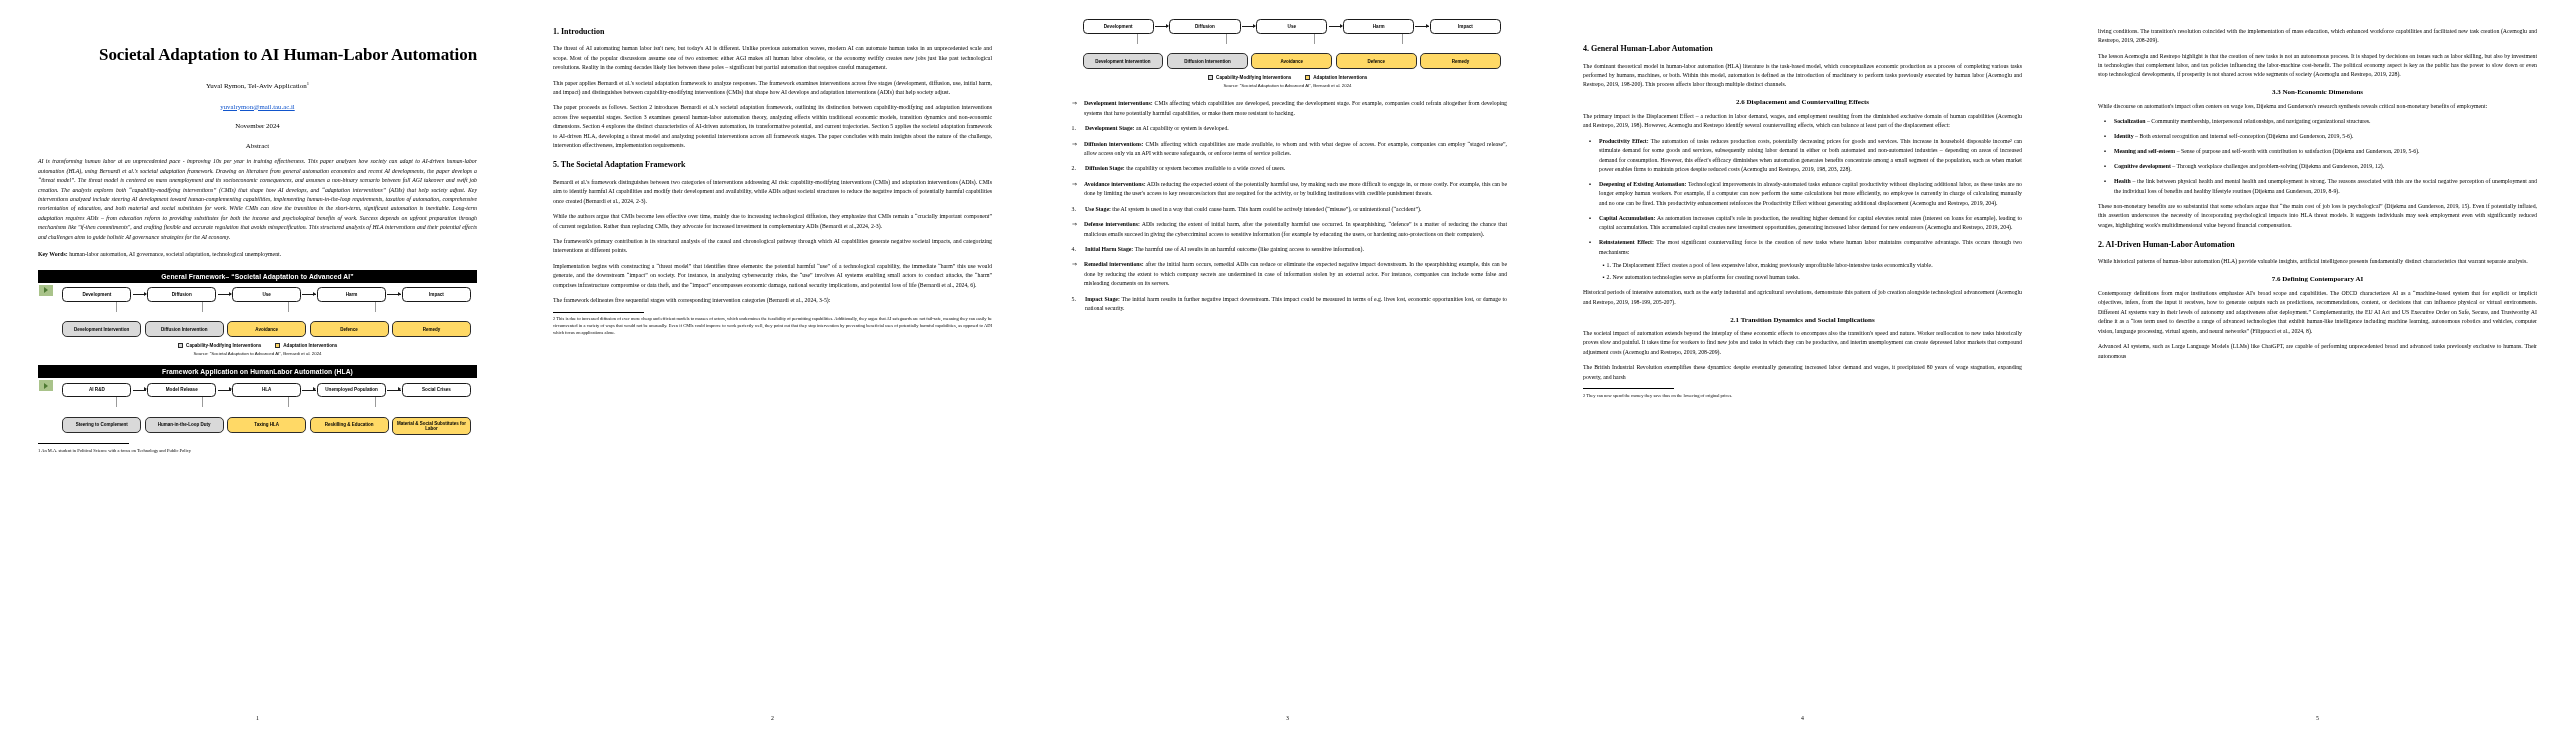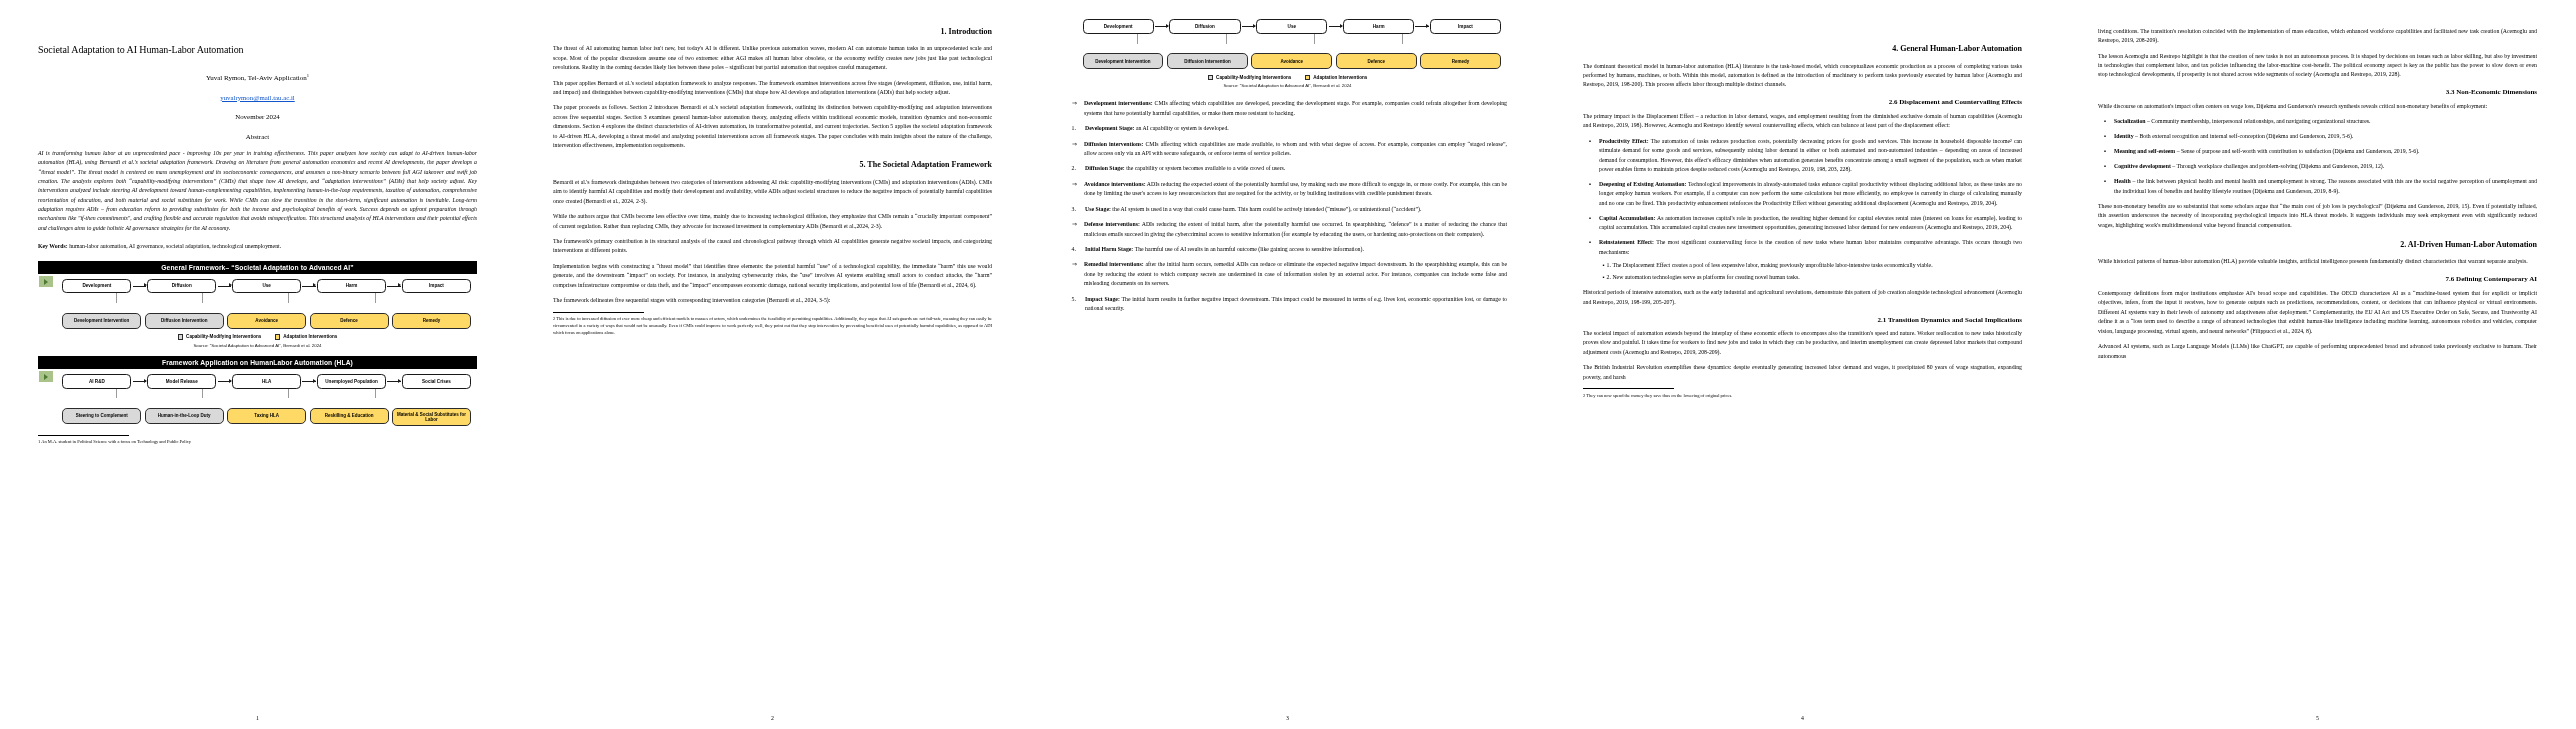--- a/index.html
+++ b/index.html
@@ -28,23 +28,23 @@
   .page-num {
     position: absolute;
     bottom: 8.5px;
     left: 0; right: 0;
     text-align: center;
     font-size: 5.8px;
     color: #000;
   }
   
   .doc-title {
-    font-size: 10px;
-    font-weight: normal;
-    text-align: left;
+    font-size: 17px;
+    font-weight: bold;
+    text-align: right;
     line-height: 1.25;
     margin: 27px 0 16px 0;
     letter-spacing: -0.1px;
   }
   .author {
     text-align: center;
     font-size: 7px;
     margin: 0 0 12px 0;
   }
   .author sup { font-size: 4.6px; }
@@ -74,27 +74,27 @@
   .keywords {
     font-size: 5.8px;
     line-height: 1.62;
     text-align: justify;
     margin: 0 0 9.7px 0;
   }
   .keywords b { font-weight: bold; }
   h2.sec {
     font-size: 8px;
     font-weight: bold;
-    text-align: right;
+    text-align: left;
     margin: 9.7px 0 8.5px 0;
   }
   h3.subsec {
     font-size: 7px;
     font-weight: bold;
-    text-align: right;
+    text-align: center;
     margin: 8.5px 0 5.5px 0;
   }
   p.body {
     font-size: 5.8px;
     line-height: 1.63;
     text-align: justify;
     margin: 0 0 6px 0;
   }
   ul.arrow, ol.num, ul.sq {
     margin: 0 0 6px 0;

